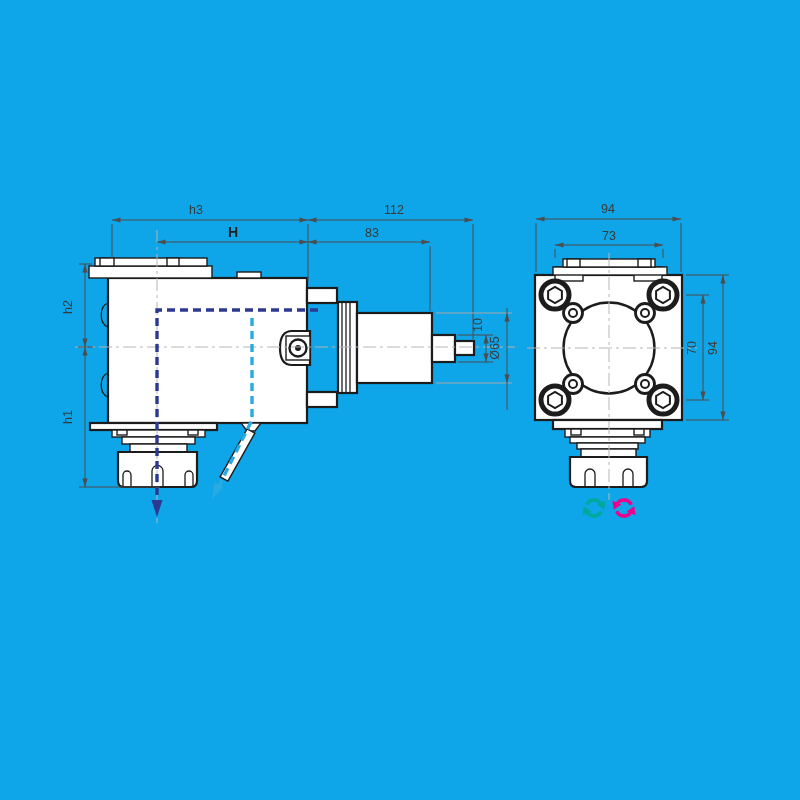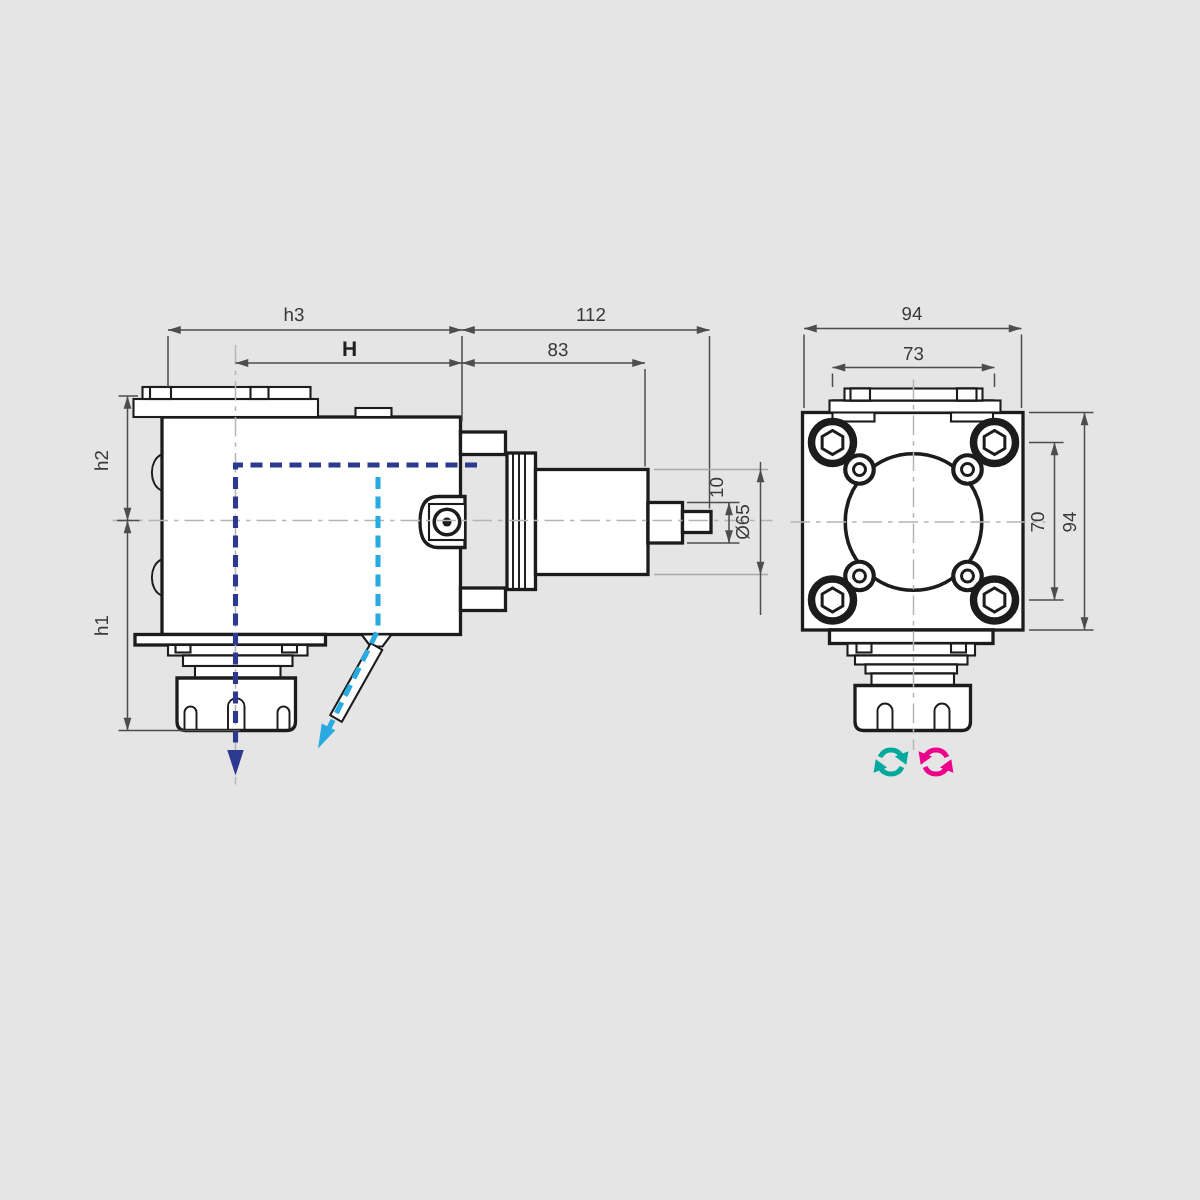--- a/index.html
+++ b/index.html
@@ -1,16 +1,16 @@
 <!DOCTYPE html>
 <html><head>
 <meta charset="utf-8">
 <style>
   html,body{margin:0;padding:0;background:#ffffff;}
-  .canvas{position:relative;width:800px;height:800px;background:#e5e5e5;overflow:hidden;
+  .canvas{position:relative;width:800px;height:800px;background:#0ea5e9;overflow:hidden;
           font-family:"Liberation Sans", sans-serif;}
   svg{position:absolute;left:0;top:0;}
   
   .ol{fill:#ffffff;stroke:#1c1c1c;stroke-width:2.2;stroke-linejoin:miter;}
   .ol-thin{fill:#ffffff;stroke:#1c1c1c;stroke-width:1.4;}
   .ln-thin{fill:none;stroke:#1c1c1c;stroke-width:1.3;}
   
   .dim{stroke:#4d4d4d;stroke-width:1;fill:none;}
   .ah{fill:#4d4d4d;stroke:none;}
   .dimtxt{font:12.5px "Liberation Sans", sans-serif;fill:#3a3a3a;}

